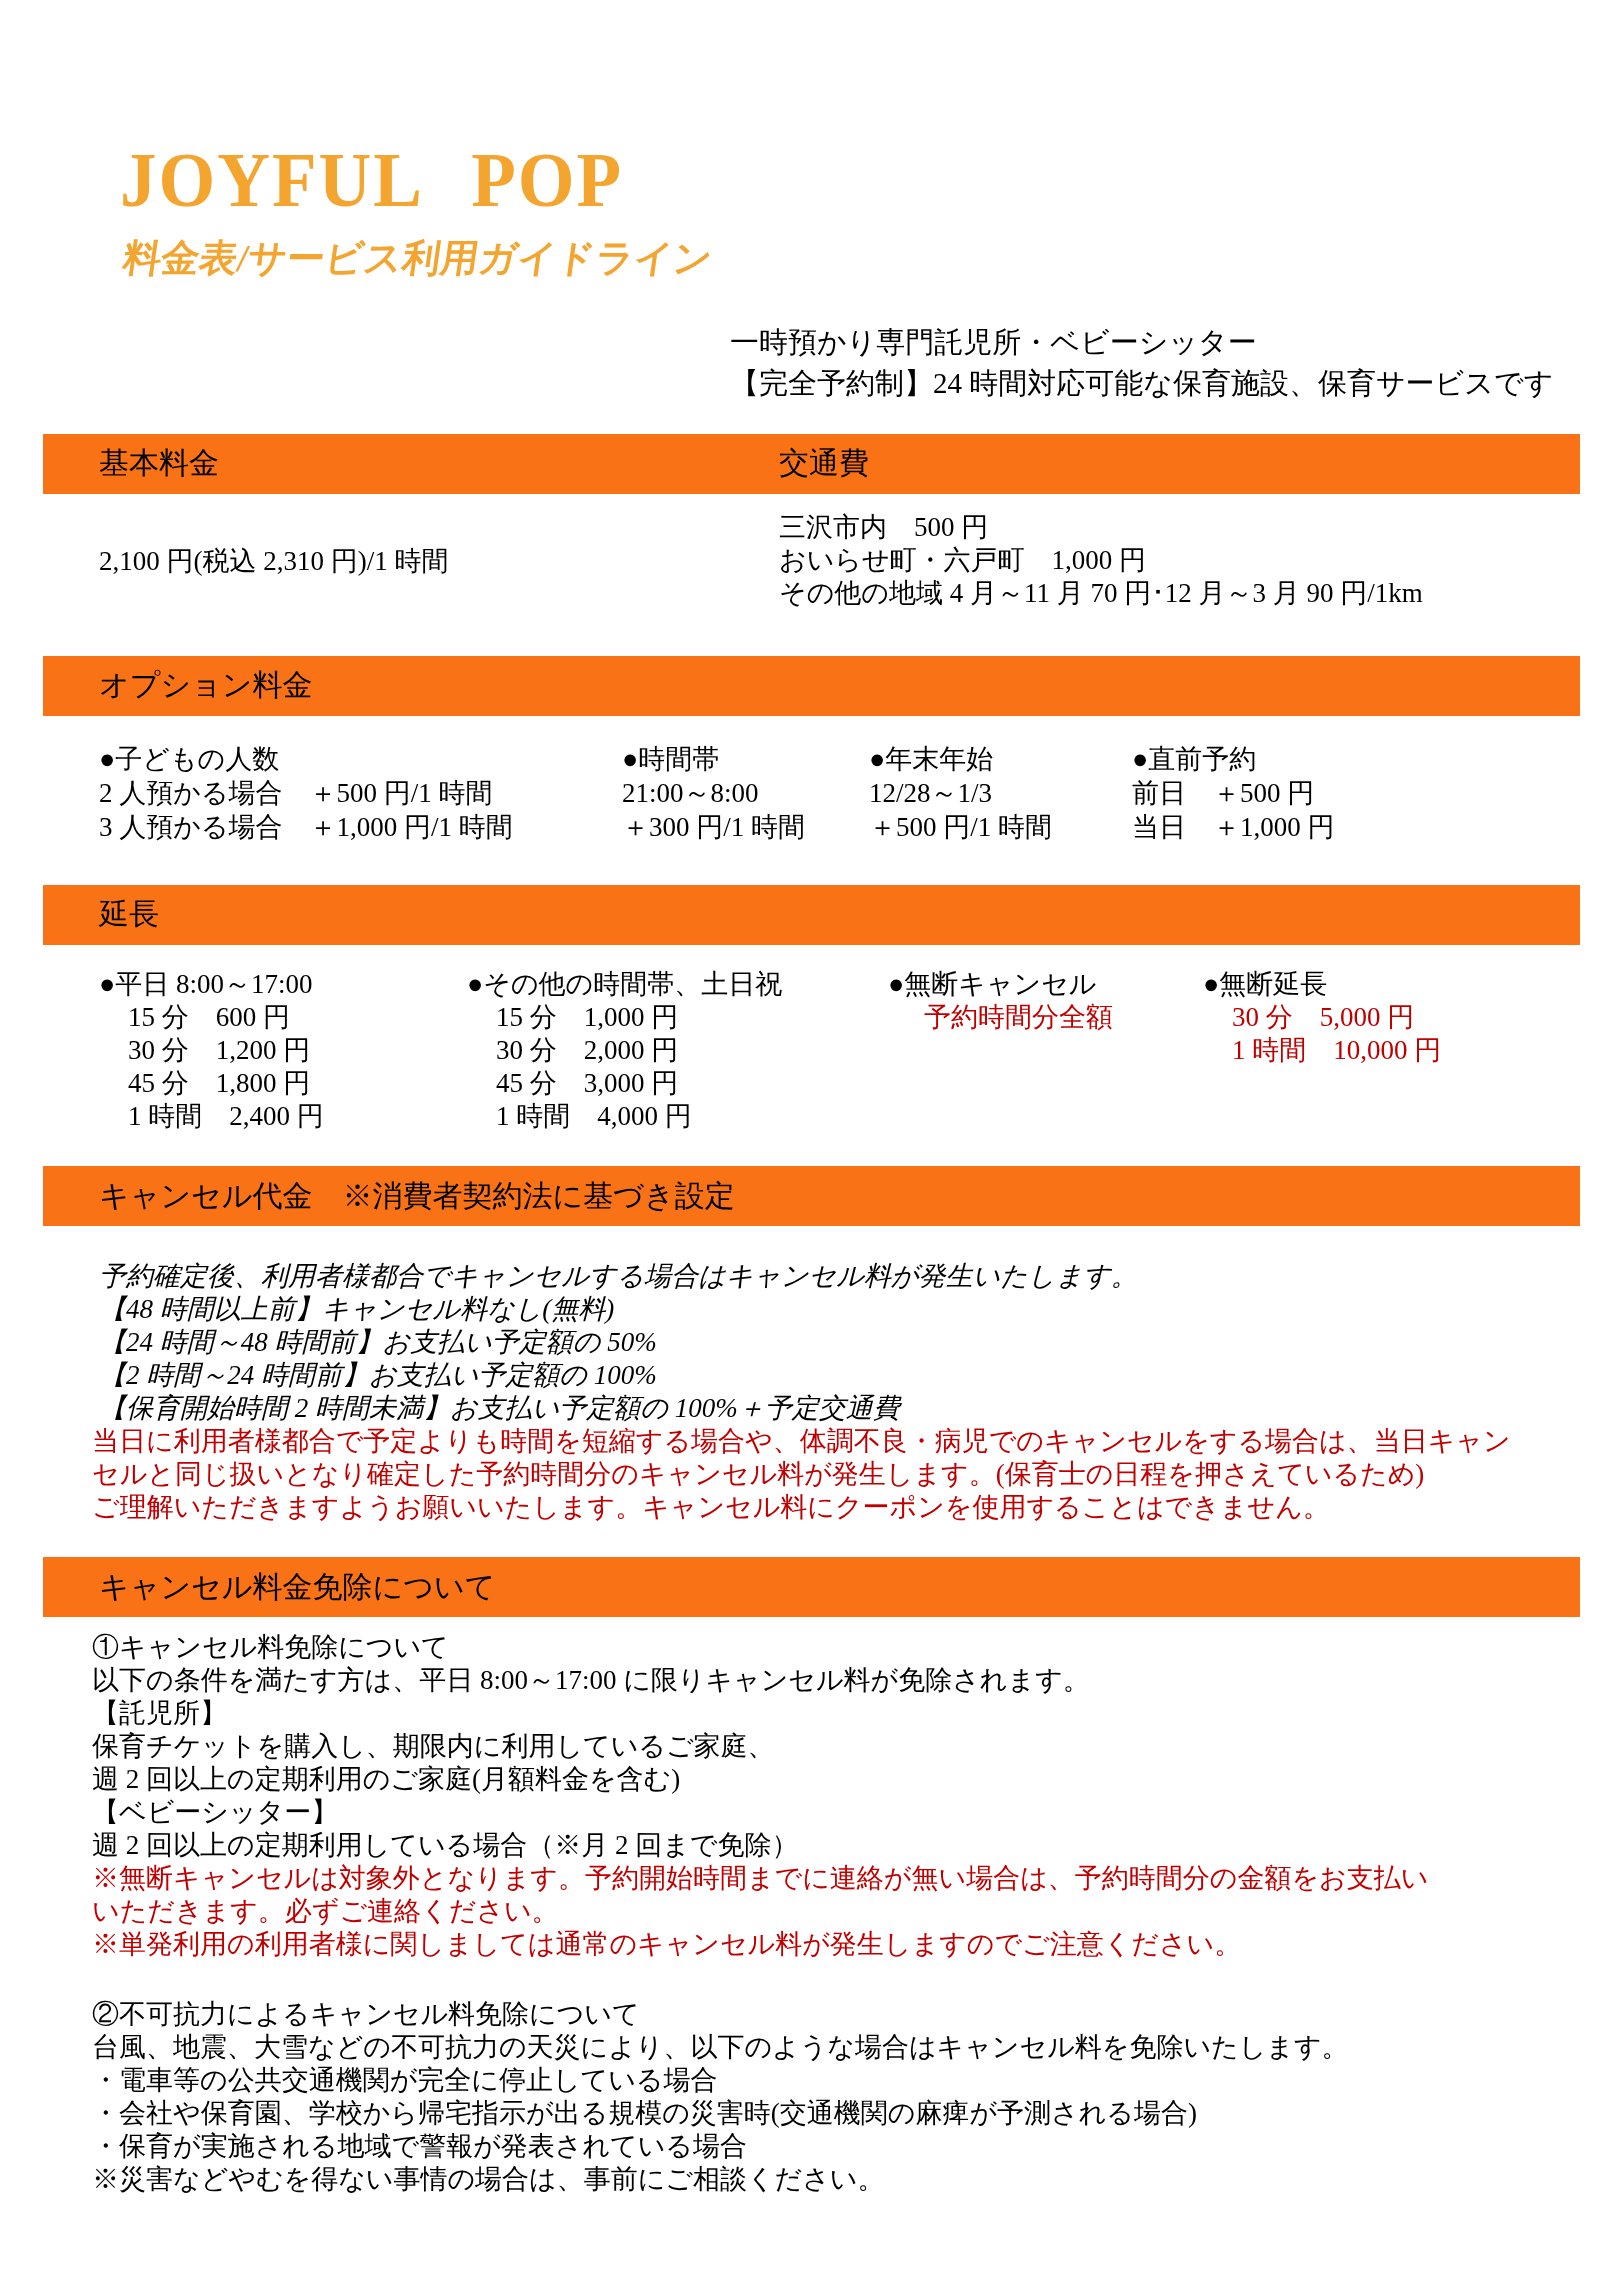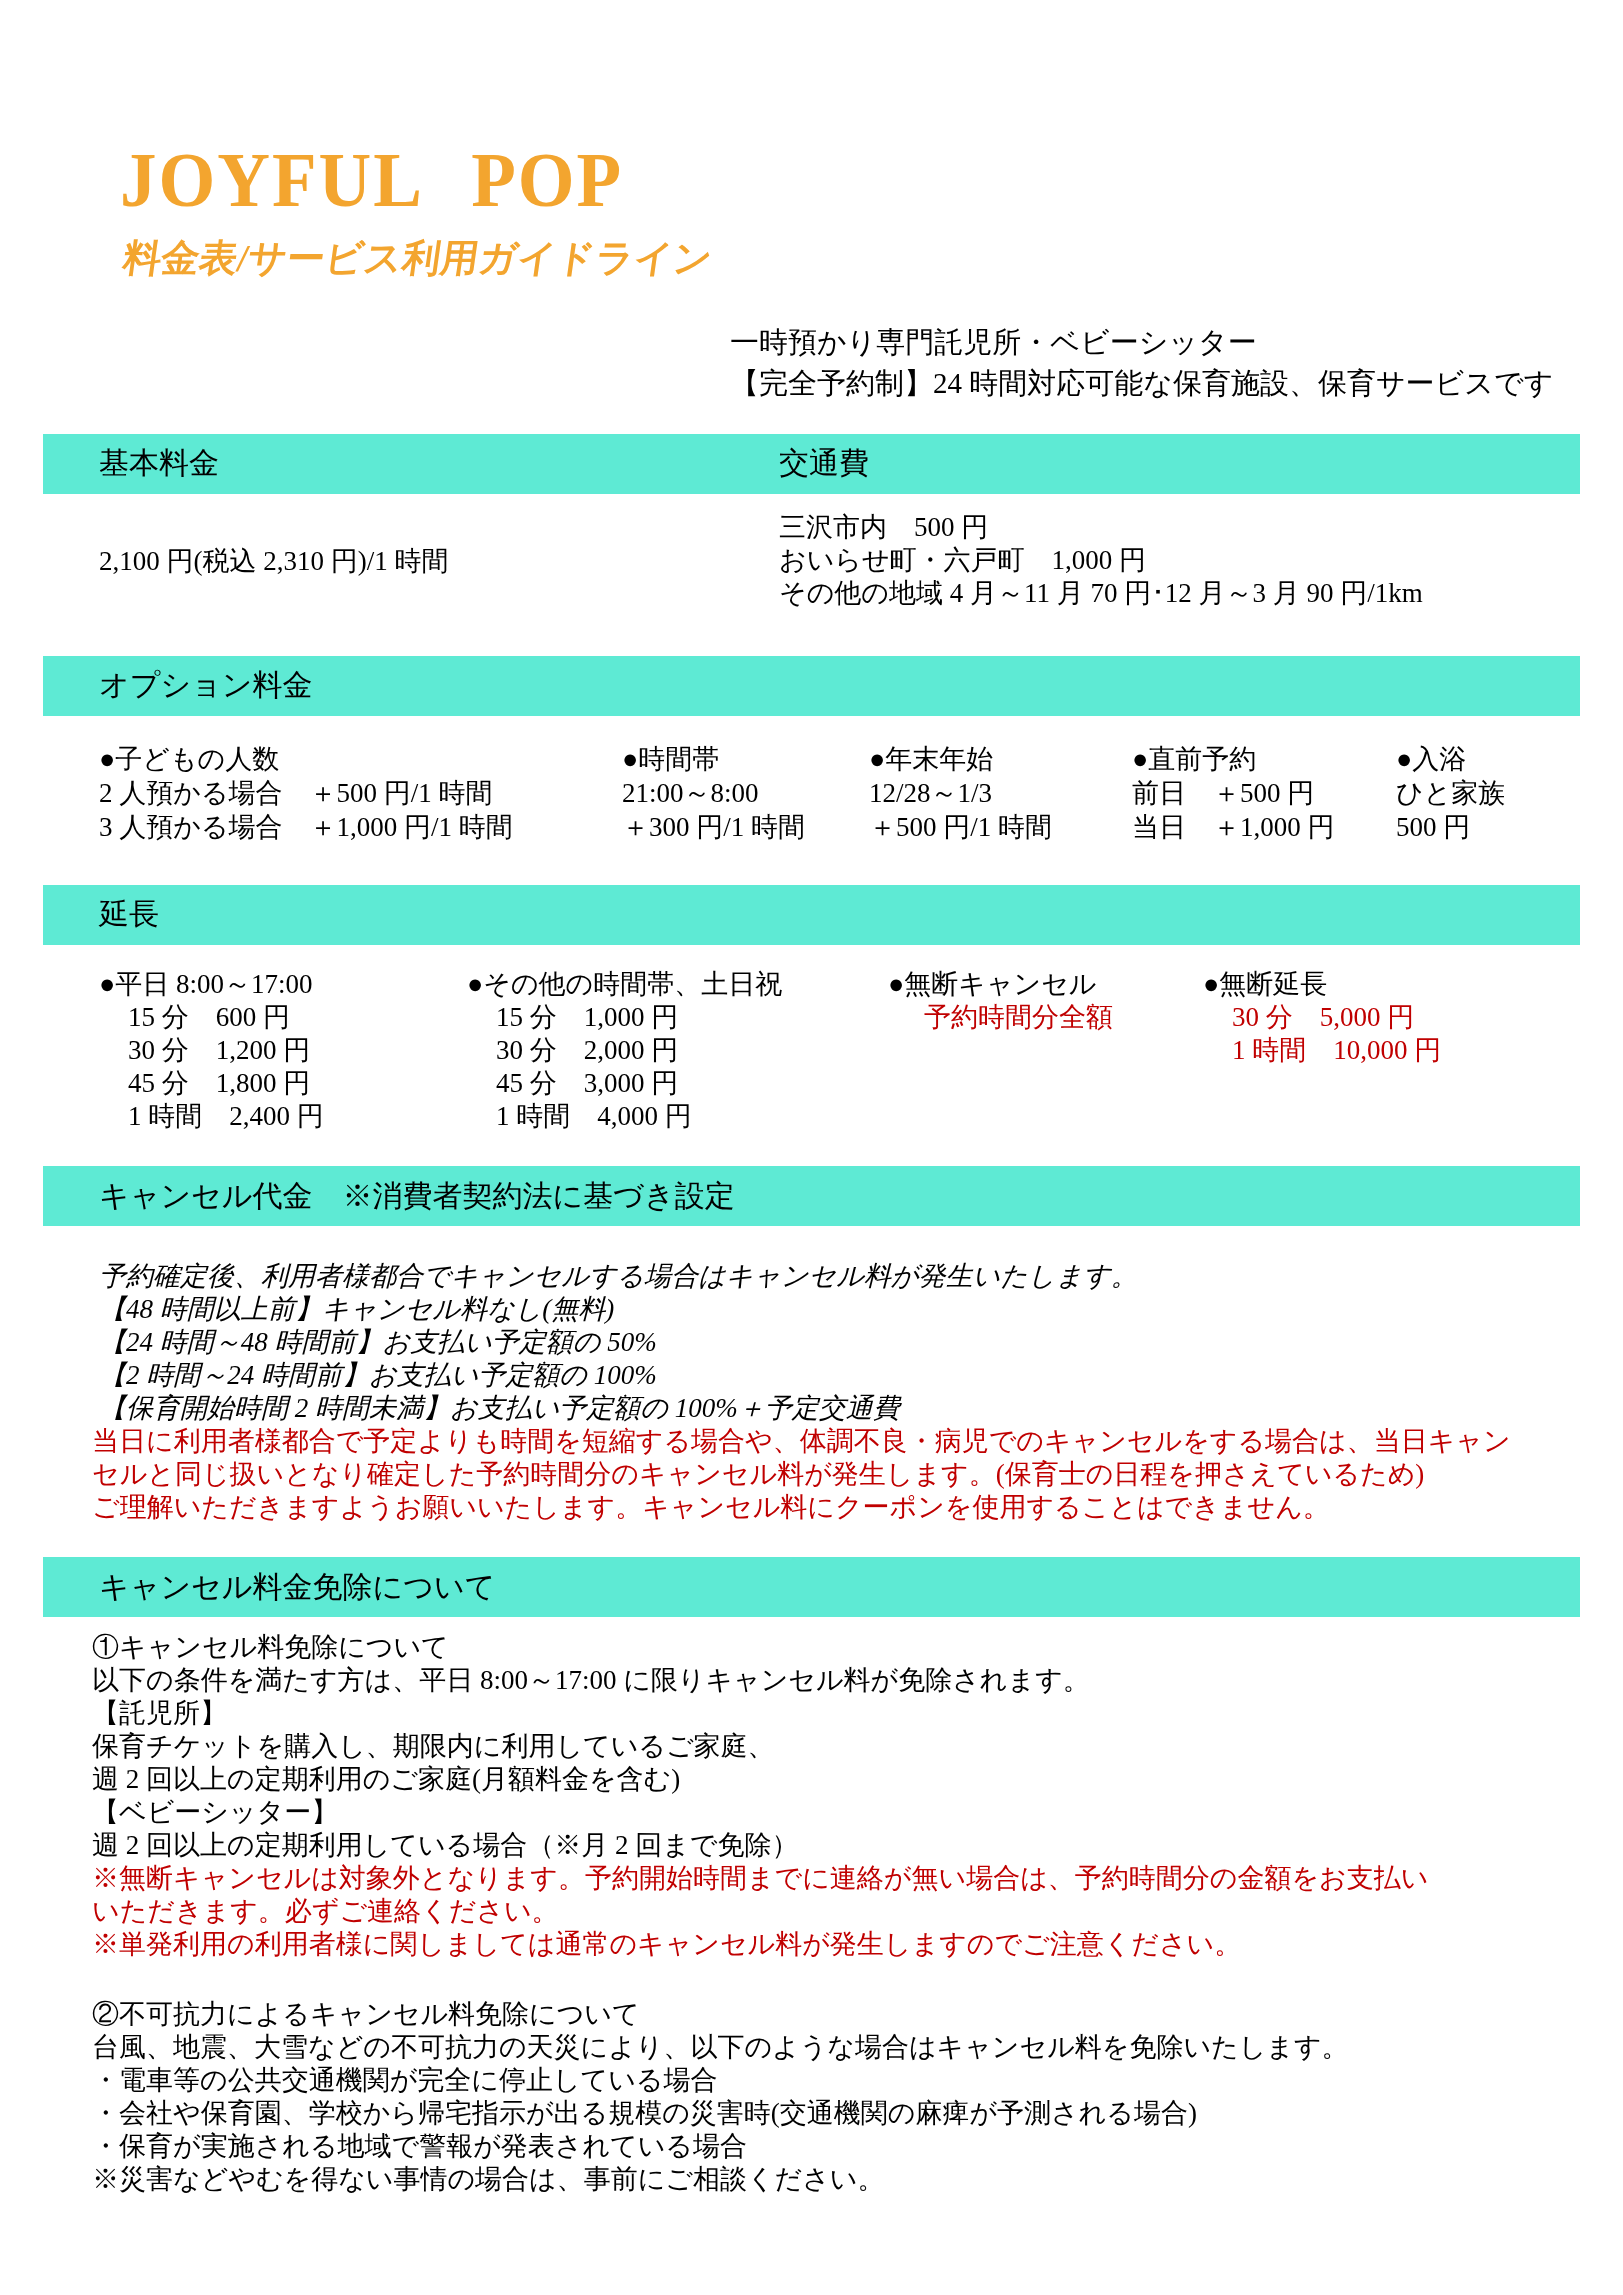--- a/index.html
+++ b/index.html
@@ -40,21 +40,21 @@
     transform-origin: left bottom;
     white-space: pre;
   }
   .taglines { margin-left: auto; width: 850px; padding-top: 38px; font-size: 29px; line-height: 41px; }
 
   
   .banner {
     position: relative;
     margin: 0 43px;
     height: 60px;
-    background: #5eead4;
+    background: #f97316;
     display: flex;
     align-items: center;
     padding-left: 56px;
     font-size: 30px;
     white-space: pre-wrap;
   }
   .banner .banner-right { position: absolute; left: 736px; top: 0; height: 60px; display: flex; align-items: center; }
   .banner-1 { margin-top: 30px; }
   .banner-2 { margin-top: 34px; }
   .banner-3 { margin-top: 41px; }
@@ -148,27 +148,20 @@
       <div class="lines">
           <div class="line">12/28～1/3</div>
           <div class="line">＋500 円/1 時間</div>
         </div>
     </div>
     <div class="opt-col-4">
       <div class="line col-heading">●直前予約</div>
       <div class="lines">
           <div class="line">前日　＋500 円</div>
           <div class="line">当日　＋1,000 円</div>
-        </div>
-    </div>
-    <div class="opt-col-5">
-      <div class="line col-heading">●入浴</div>
-      <div class="lines">
-          <div class="line">ひと家族</div>
-          <div class="line">500 円</div>
         </div>
     </div>
   </div>
 
   <div class="banner banner-3">
     <span>延長</span>
   </div>
   <div class="row row-ext">
     <div class="ext-col-1">
       <div class="line col-heading">●平日 8:00～17:00</div>

